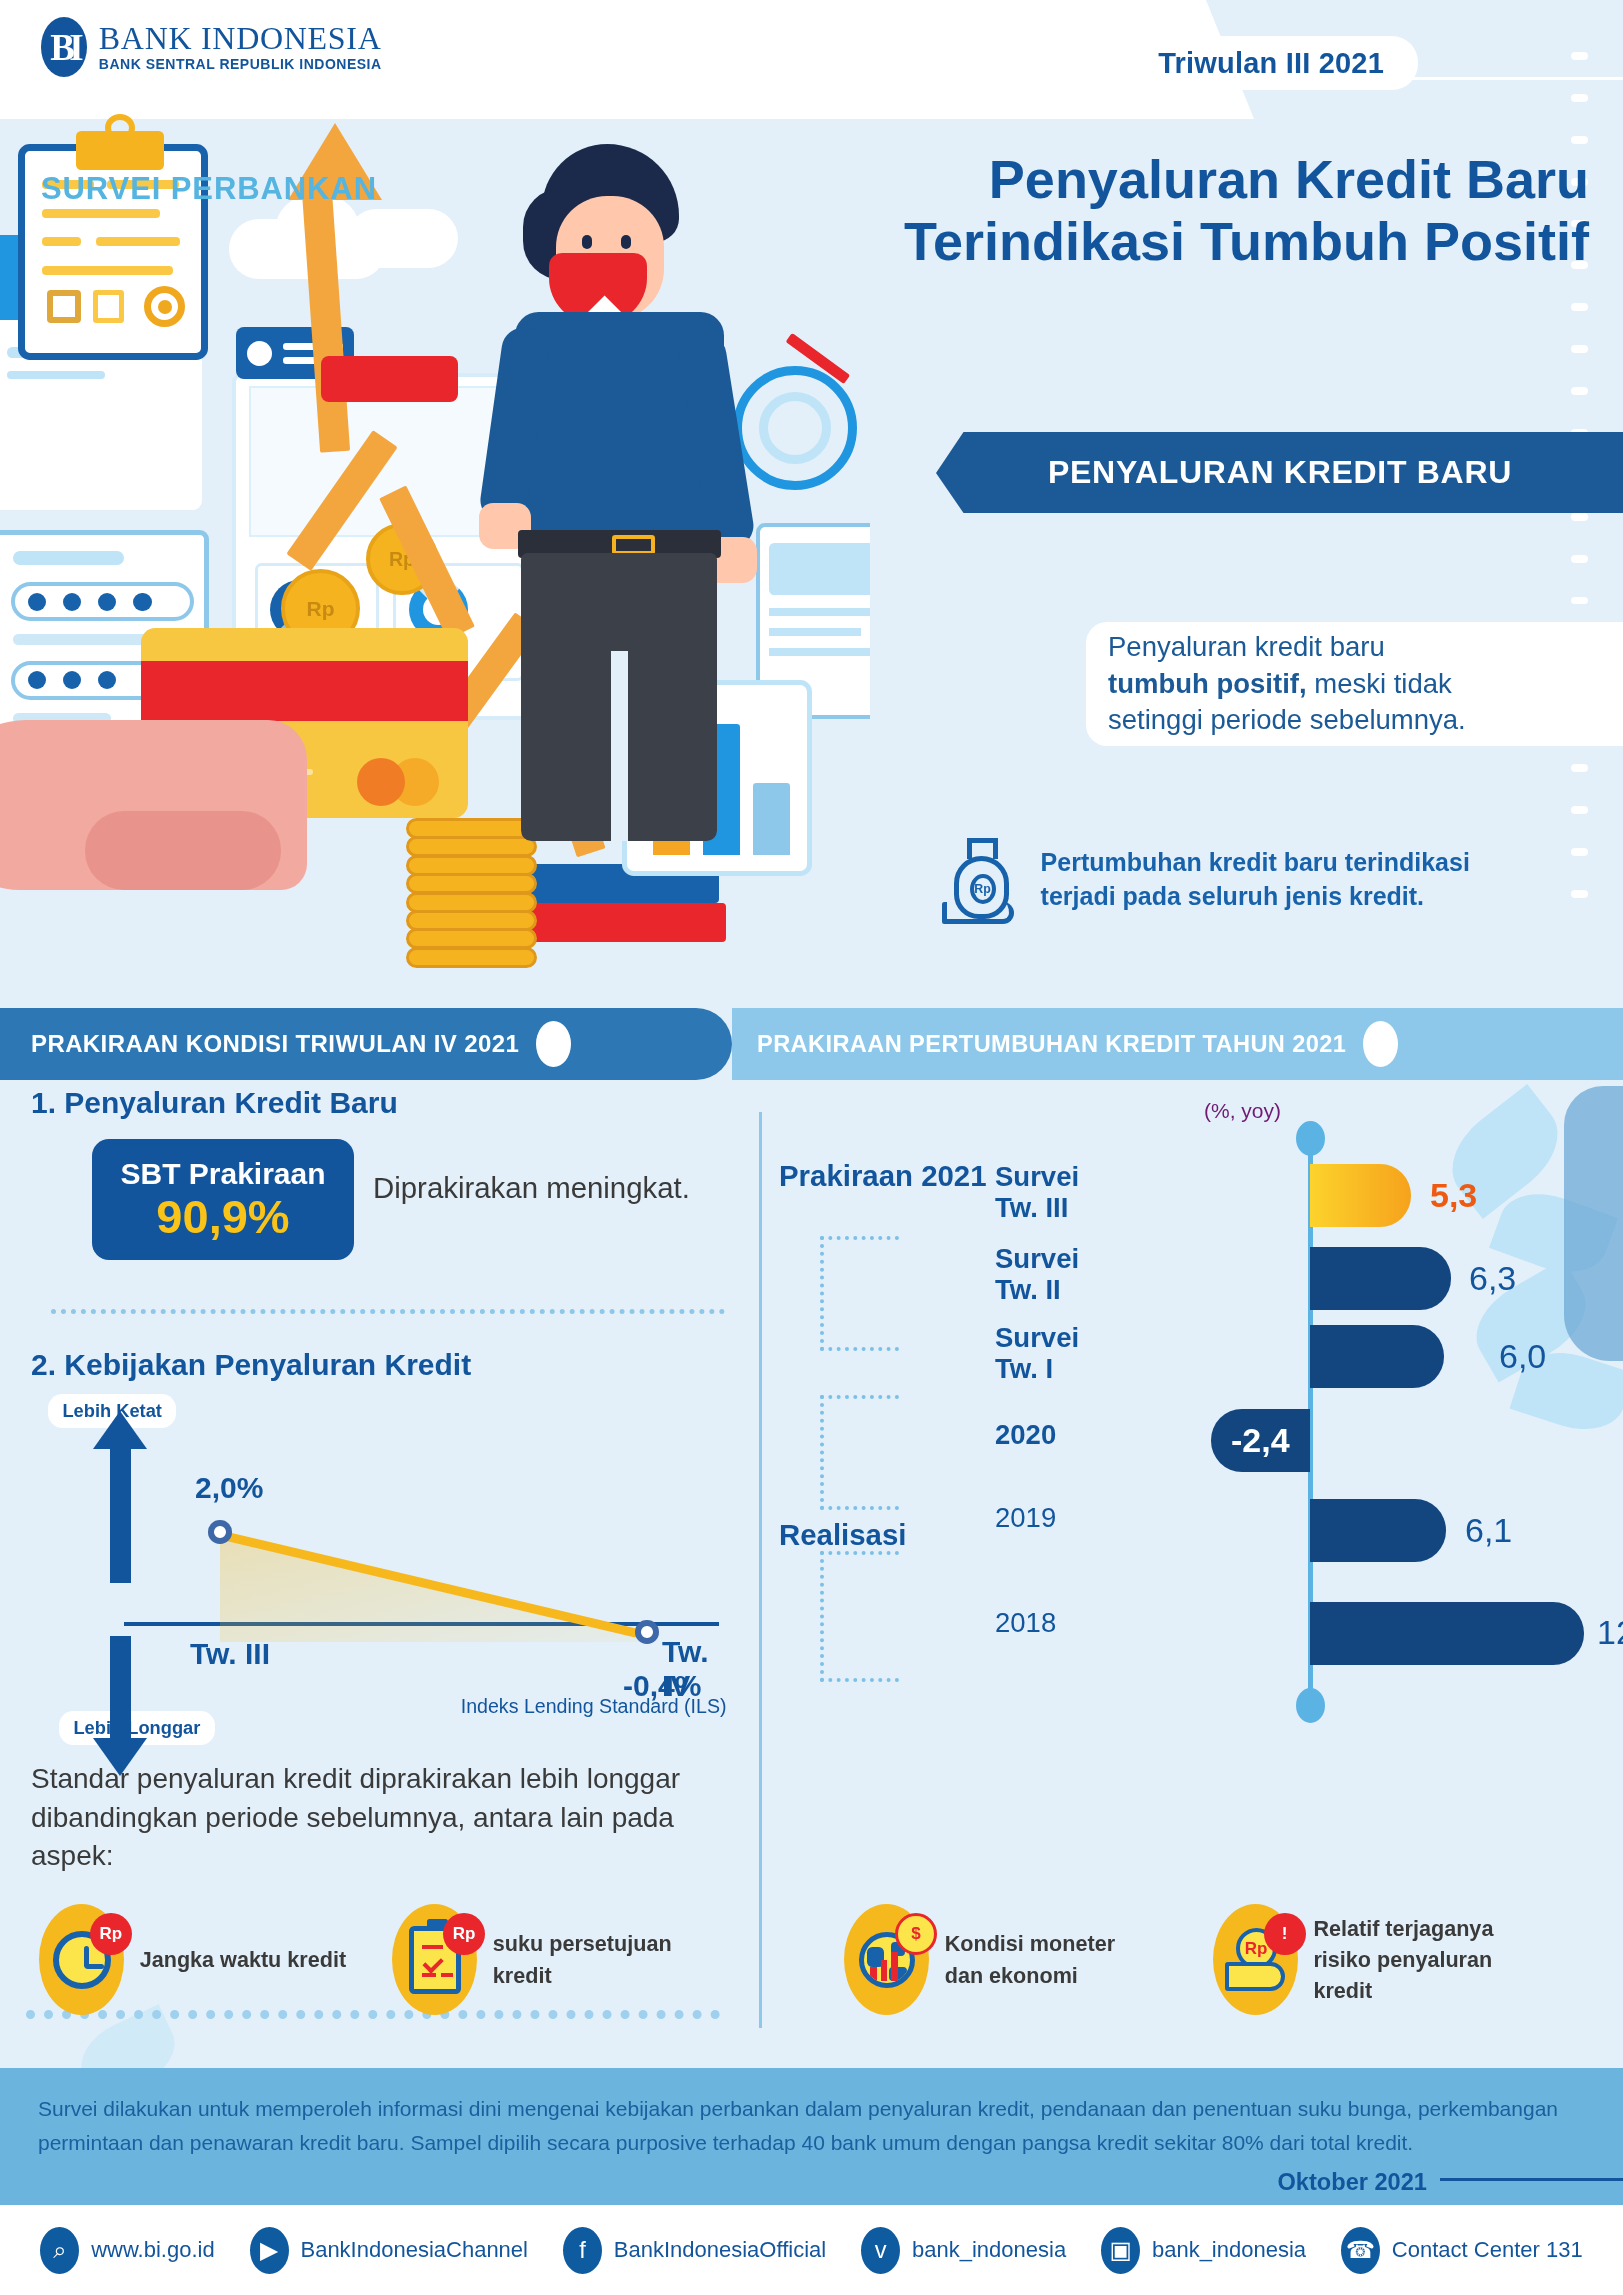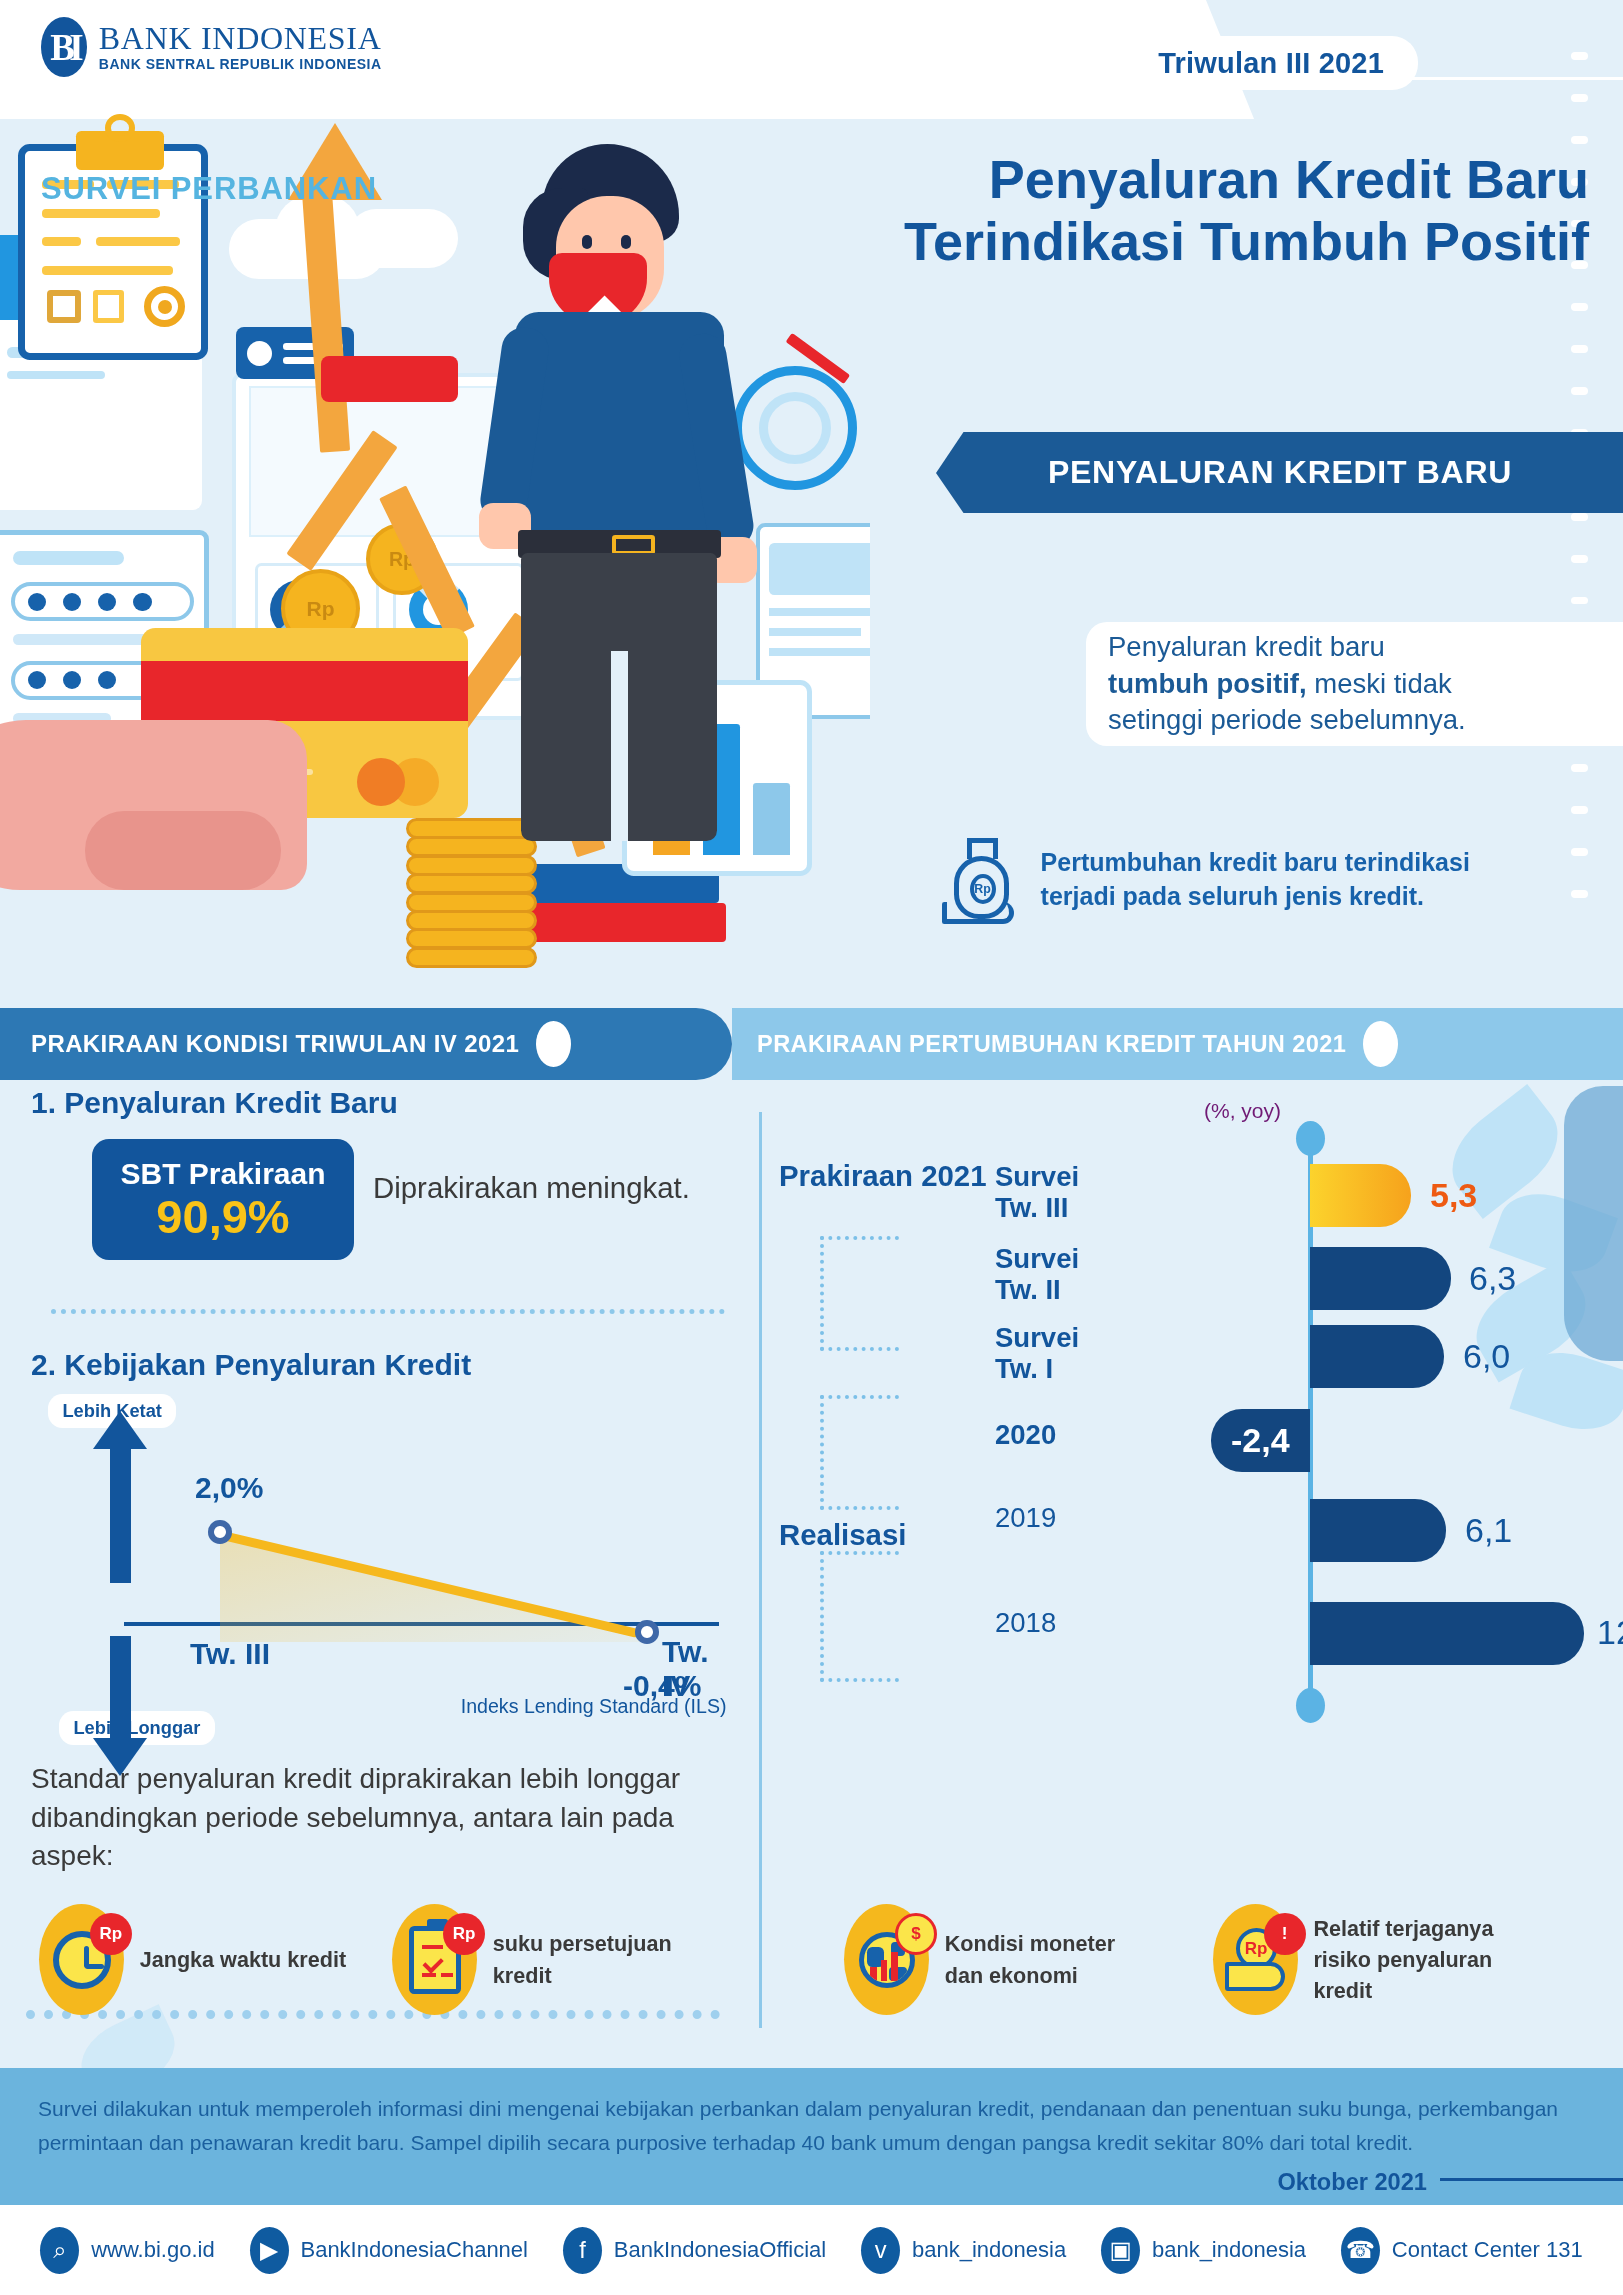--- a/index.html
+++ b/index.html
@@ -498,21 +498,21 @@
     <div class="row-lbl" style="left:216px; top:63px;">Survei<br>Tw. III</div>
     <div class="bar gold" style="top:65px; width:101px;"></div>
     <div class="bar-val gold" style="left:651px; top:77px;">5,3</div>
 
     <div class="row-lbl" style="left:216px; top:145px;">Survei<br>Tw. II</div>
     <div class="bar" style="top:148px; width:141px;"></div>
     <div class="bar-val" style="left:690px; top:160px;">6,3</div>
 
     <div class="row-lbl" style="left:216px; top:224px;">Survei<br>Tw. I</div>
     <div class="bar" style="top:226px; width:134px;"></div>
-    <div class="bar-val" style="left:684px; top:238px;">6,0</div>
+    <div class="bar-val" style="left:720px; top:238px;">6,0</div>
 
     <div class="row-lbl" style="left:216px; top:321px;">2020</div>
     <div style="position:absolute; left:432px; top:310px; width:99px; height:63px; background:#13467f; border-radius:31px 0 0 31px;"></div>
     <div class="bar-val inbar" style="left:452px; top:322px;">-2,4</div>
 
     <div class="row-lbl light" style="left:216px; top:404px;">2019</div>
     <div class="bar" style="top:400px; width:136px;"></div>
     <div class="bar-val" style="left:686px; top:412px;">6,1</div>
 
     <div class="row-lbl light" style="left:216px; top:509px;">2018</div>

